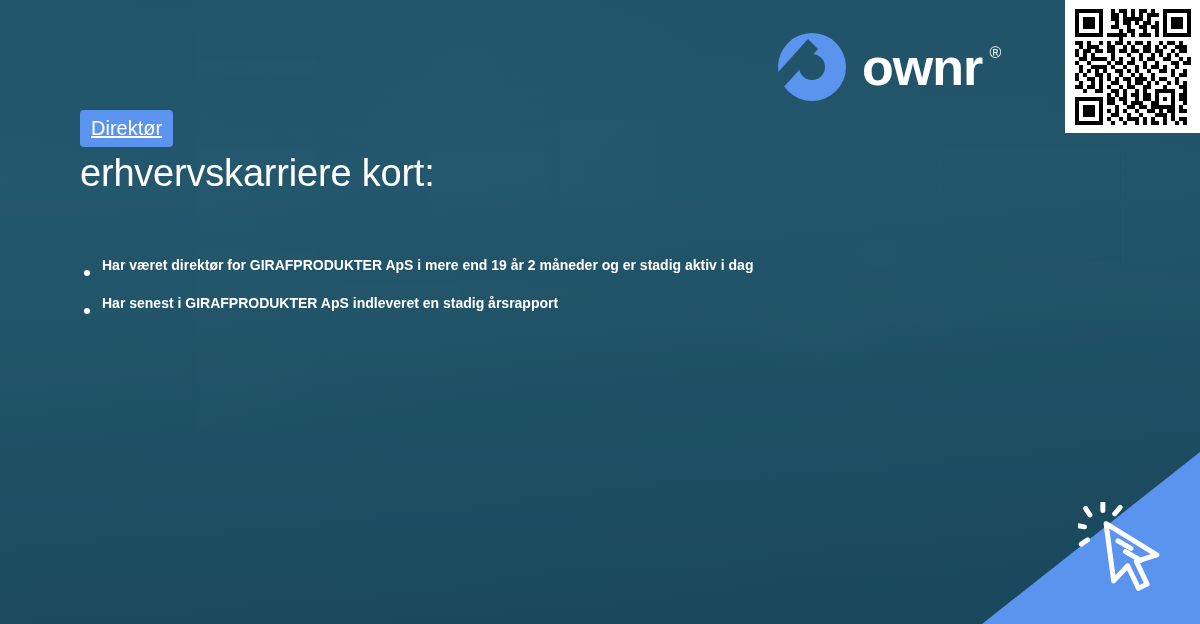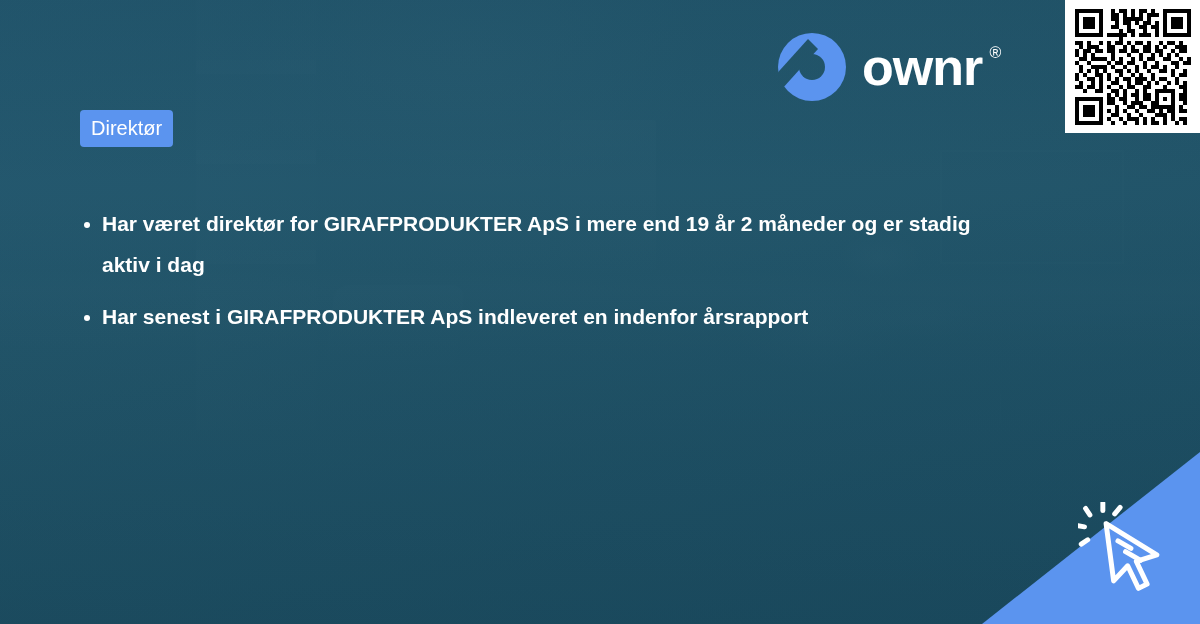--- a/index.html
+++ b/index.html
@@ -151,20 +151,21 @@
   .content { position: absolute; left: 80px; top: 110px; right: 0; }
 
   .badge {
     display: inline-block;
     background: #5b94ef;
     color: #ffffff;
     font-size: 20px;
     line-height: 1;
     padding: 8px 11px 9px 11px;
     border-radius: 4px;
+    text-decoration: underline;
   }
 
   .title {
     margin: 19px 0 0 0;
     color: #ffffff;
     font-size: 49px;
     font-weight: bold;
     line-height: 1.04;
     letter-spacing: -0.3px;
   }
@@ -179,21 +180,21 @@
 
   .bullets {
     list-style: none;
     margin: 57px 0 0 0;
     padding: 0;
     max-width: 900px;
   }
   .bullets li {
     position: relative;
     color: #ffffff;
-    font-size: 21px;
+    font-size: 14px;
     font-weight: bold;
     line-height: 1.95;
     padding-left: 22px;
     margin-bottom: 11px;
   }
   .bullets li:last-child { margin-bottom: 0; }
   .bullet-dot {
     position: absolute;
     left: 4px;
     top: 18px;
@@ -480,26 +481,27 @@
       </defs>
       <circle cx="34" cy="34" r="34" fill="#5b94ef" mask="url(#swoosh-mask)"></circle>
     </svg>
     <div class="logo-word">
       <span>ownr</span><span class="logo-reg">®</span>
     </div>
   </div>
 
   <div class="content">
     <div class="badge">Direktør</div>
+    <h2 class="subtitle">erhvervskarriere kort:</h2>
 
     <ul class="bullets">
       <li>
         <span class="bullet-dot"></span>
         <span>Har været direktør for GIRAFPRODUKTER ApS i mere end 19 år 2 måneder og er stadig aktiv i dag</span>
       </li>
       <li>
         <span class="bullet-dot"></span>
-        <span>Har senest i GIRAFPRODUKTER ApS indleveret en indenfor årsrapport</span>
+        <span>Har senest i GIRAFPRODUKTER ApS indleveret en stadig årsrapport</span>
       </li>
     </ul>
   </div>
 
 </div>
 
 </body></html>

